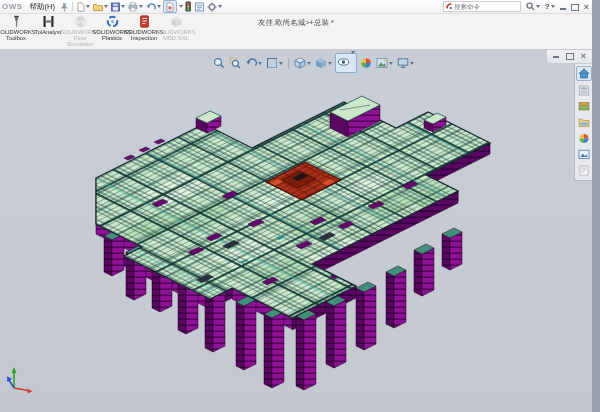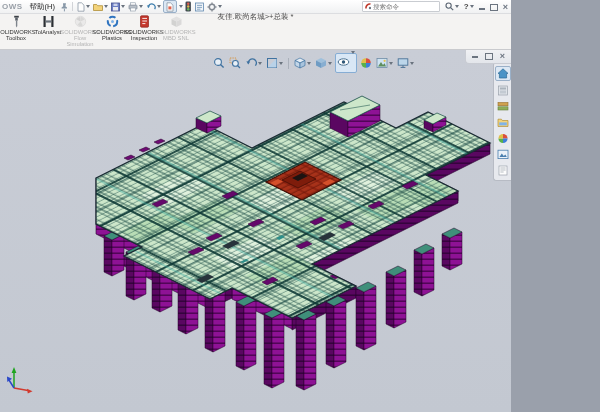--- a/index.html
+++ b/index.html
@@ -1,32 +1,32 @@
 <!DOCTYPE html>
 <html><head>
 <meta charset="utf-8">
 <style>
   html,body{margin:0;padding:0;background:#9aa0ab;}
-  .app{position:relative;width:511px;height:412px;overflow:hidden;
+  .app{position:relative;width:592px;height:412px;overflow:hidden;
        font-family:"Liberation Sans",sans-serif;background:#c6cad3;
        -webkit-font-smoothing:antialiased;}
   
   .titlebar{position:absolute;top:0;left:0;right:0;height:13px;
     background:linear-gradient(#ffffff,#f0f1f2);border-bottom:1px solid #dcdde0;
     display:flex;align-items:center;z-index:9;font-size:7.5px;color:#333;}
   .logo-frag{color:#9aa0a8;font-weight:bold;font-size:8px;letter-spacing:.5px;margin:0 3px 0 2px;}
   .menu-item{padding:0 4px;color:#222;text-align:right;}
   .tb-sep{width:1px;height:9px;background:#d2d4d8;margin:0 3px;}
   .qat{display:flex;align-items:center;gap:1px;}
   .qat-btn{display:flex;align-items:center;padding:0 1px;height:12px;}
   .caret{width:0;height:0;border-left:2.5px solid transparent;border-right:2.5px solid transparent;
          border-top:3px solid #6a737e;margin-left:1px;}
   .qat-pressed{display:flex;align-items:center;border:1px solid #9ab0c8;background:#dce8f4;
                border-radius:2px;padding:0 2px;height:11px;}
-  .doc-title{position:absolute;left:50%;transform:translateX(-50%);top:12px;
+  .doc-title{position:absolute;left:50%;transform:translateX(-50%);top:18px;
              font-size:7.5px;color:#4a4a4a;white-space:nowrap;}
   .tb-right{position:absolute;right:3px;top:1px;display:flex;align-items:center;gap:5px;}
   .search{display:flex;align-items:center;width:72px;height:9px;border:1px solid #c9ccd1;
           background:#fff;border-radius:1px;padding:0 2px;}
   .search input{border:none;outline:none;background:transparent;width:100%;
                 font-size:6.5px;color:#555;font-family:"Liberation Sans",sans-serif;padding:0 0 0 2px;}
   .mini-glyph{display:flex;align-items:center;color:#555;}
   .help-q{font-size:8px;color:#444;font-weight:bold;}
   .win-min{width:6px;height:2px;background:#6b7480;margin-top:5px;}
   .win-rest{width:6px;height:5px;border:1px solid #6b7480;margin-top:2px;}

